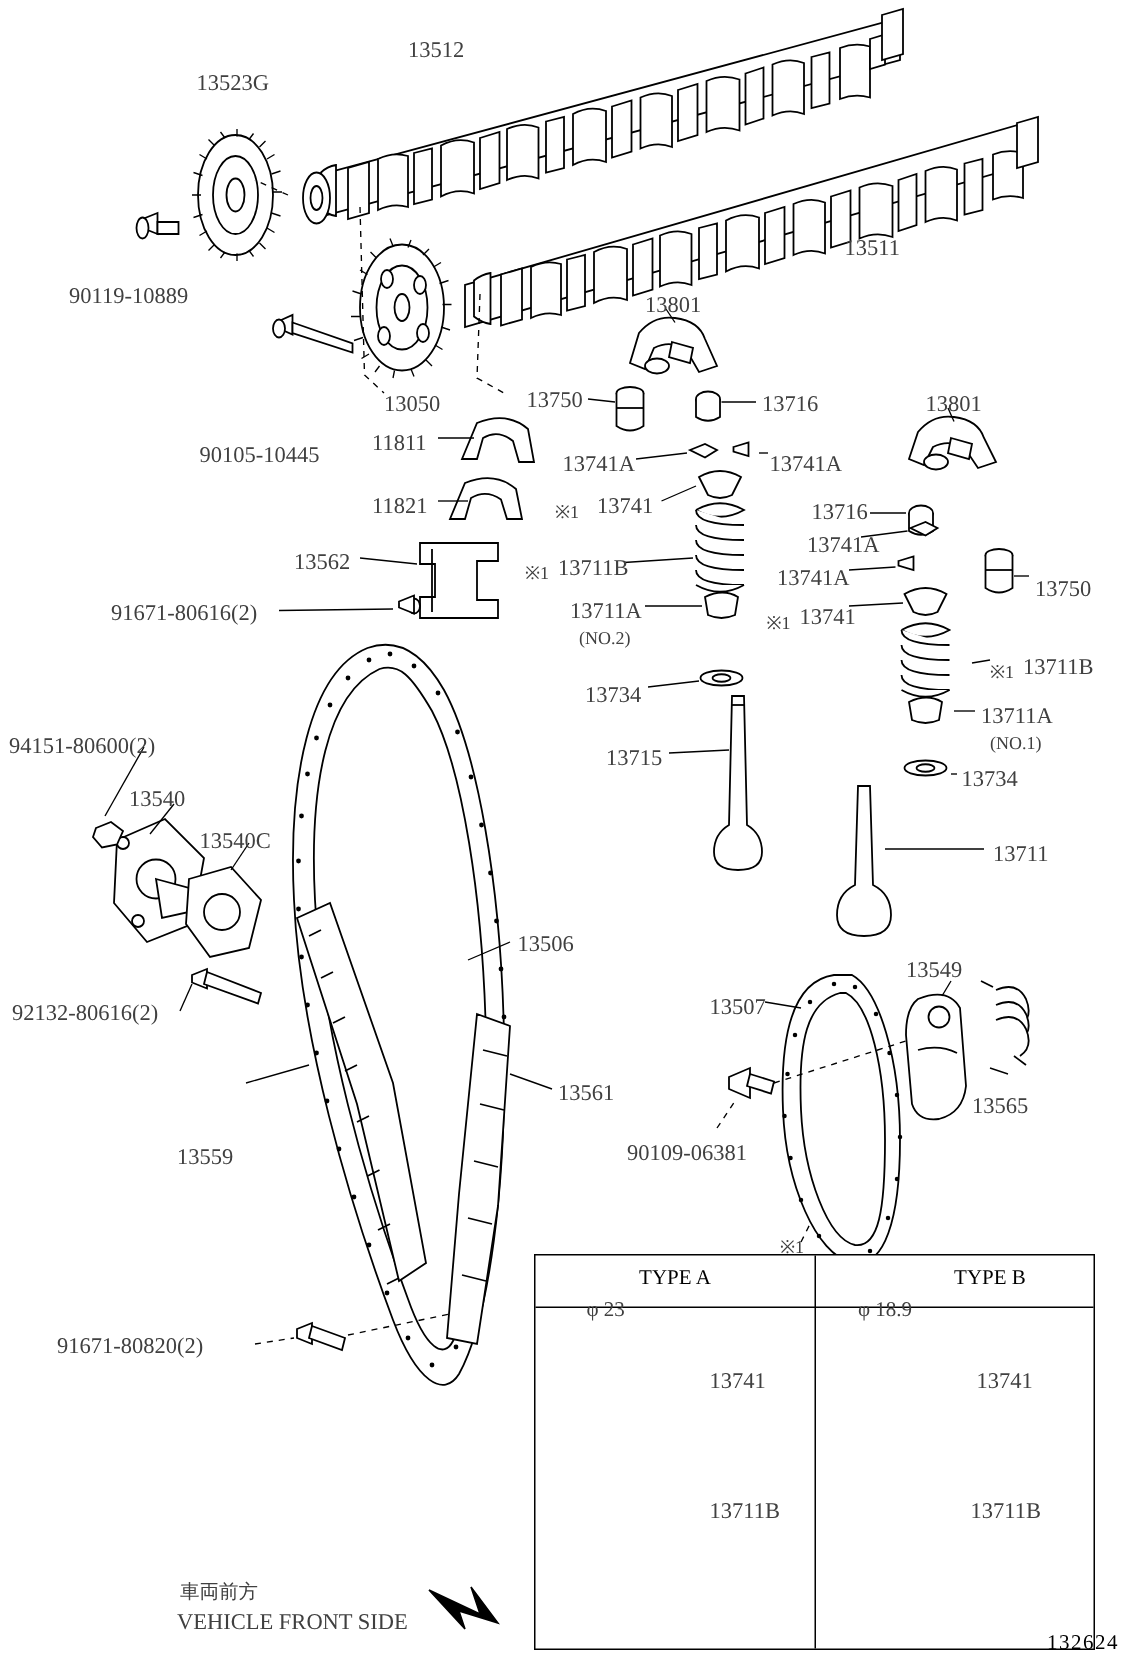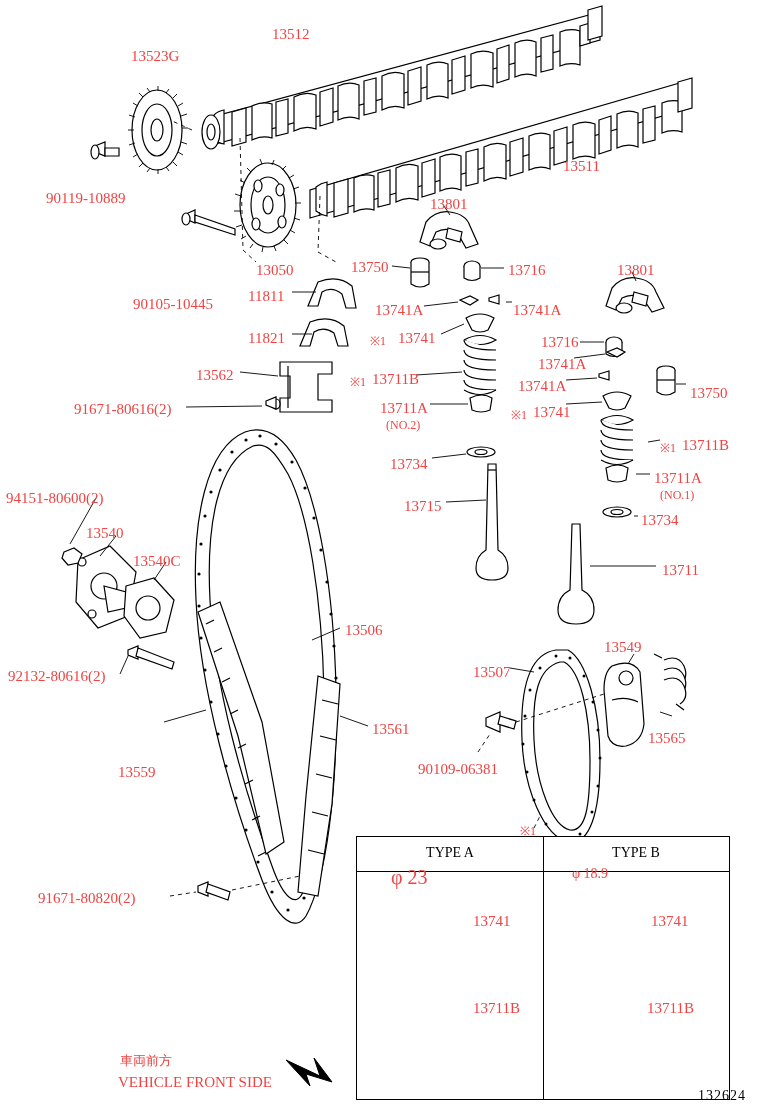--- a/index.html
+++ b/index.html
@@ -1,21 +1,21 @@
 <!DOCTYPE html>
 <html><head>
 <meta charset="utf-8">
 <style>
   html,body{margin:0;padding:0;background:#ffffff;}
   body{width:760px;height:1112px;position:relative;overflow:hidden;
        font-family:"Liberation Serif",serif;color:#000;}
   #sheet{position:absolute;left:0;top:0;width:760px;height:1112px;}
   svg.art{position:absolute;left:0;top:0;width:760px;height:1112px;}
   .lbl{position:absolute;font-family:"Liberation Serif",serif;font-size:15px;
-       color:#ef4444;white-space:nowrap;letter-spacing:0px;}
+       color:#404040;white-space:nowrap;letter-spacing:0px;}
   .lbl.small{font-size:12px;}
   .lbl.jp{font-family:"DejaVu Sans",sans-serif;font-size:13px;}
   .tbl{position:absolute;left:356px;top:836px;width:372px;height:262px;
        border:1.4px solid #000;background:#fff;}
   .tbl .vdiv{position:absolute;left:186px;top:0;width:1.4px;height:262px;background:#000;}
   .tbl .hdiv{position:absolute;left:0;top:34px;width:372px;height:1.4px;background:#000;}
   .tbl .hdr{position:absolute;top:8px;width:186px;text-align:center;font-size:14px;}
   .diagnum{position:absolute;right:14px;bottom:8px;font-size:14px;letter-spacing:1px;}
 </style>
 </head>
@@ -499,23 +499,23 @@
   <div class="lbl" style="left:604px;top:639px;text-align:center;">13549</div>
   <div class="lbl" style="left:648px;top:730px;">13565</div>
   <div class="lbl" style="left:418px;top:761px;">90109-06381</div>
   <div class="lbl" style="left:38px;top:890px;">91671-80820(2)</div>
   <div class="lbl small" style="left:520px;top:822px;">※1</div>
 
   <div class="tbl">
     <div class="hdiv"></div>
     <div class="vdiv"></div>
     <div class="hdr" style="left:0;">TYPE A</div>
-    <div class="hdr" style="left:186px;">TYPE B</div>
+    <div class="hdr" style="left:186px;padding-left:24px;">TYPE B</div>
   </div>
-  <div class="lbl" style="left:391px;top:866px;font-size:20px;">φ 23</div>
+  <div class="lbl" style="left:391px;top:866px;font-size:14px;">φ 23</div>
   <div class="lbl" style="left:572px;top:866px;font-size:14px;">φ 18.9</div>
   <div class="lbl" style="left:473px;top:913px;">13741</div>
   <div class="lbl" style="left:473px;top:1000px;">13711B</div>
   <div class="lbl" style="left:651px;top:913px;">13741</div>
   <div class="lbl" style="left:647px;top:1000px;">13711B</div>
 
   <div class="lbl jp" style="left:120px;top:1052px;">車両前方</div>
   <div class="lbl" style="left:118px;top:1074px;">VEHICLE FRONT SIDE</div>
 
   <div class="diagnum">132624</div>

